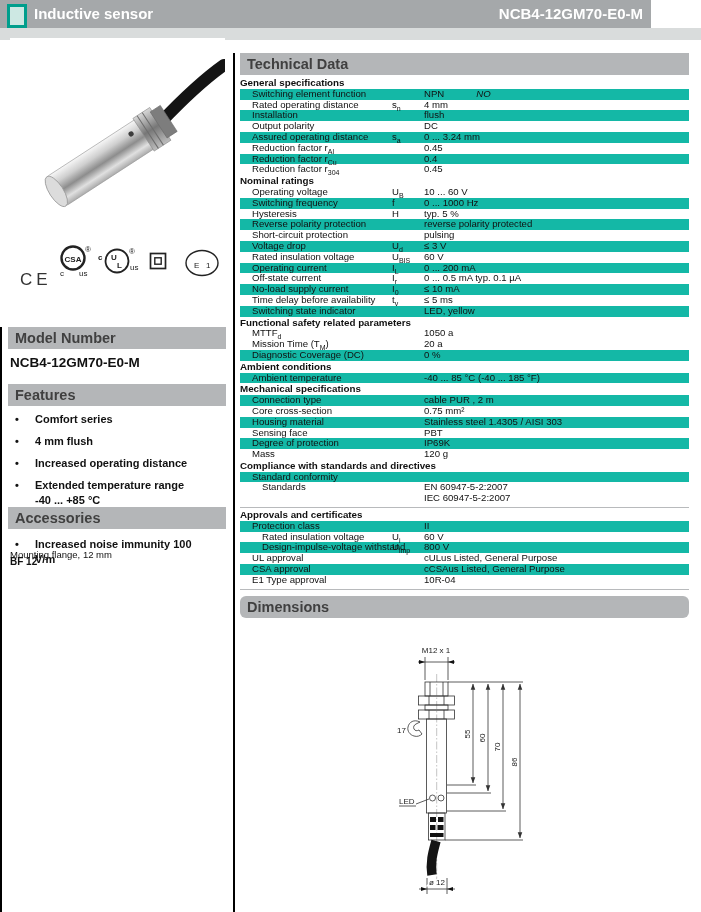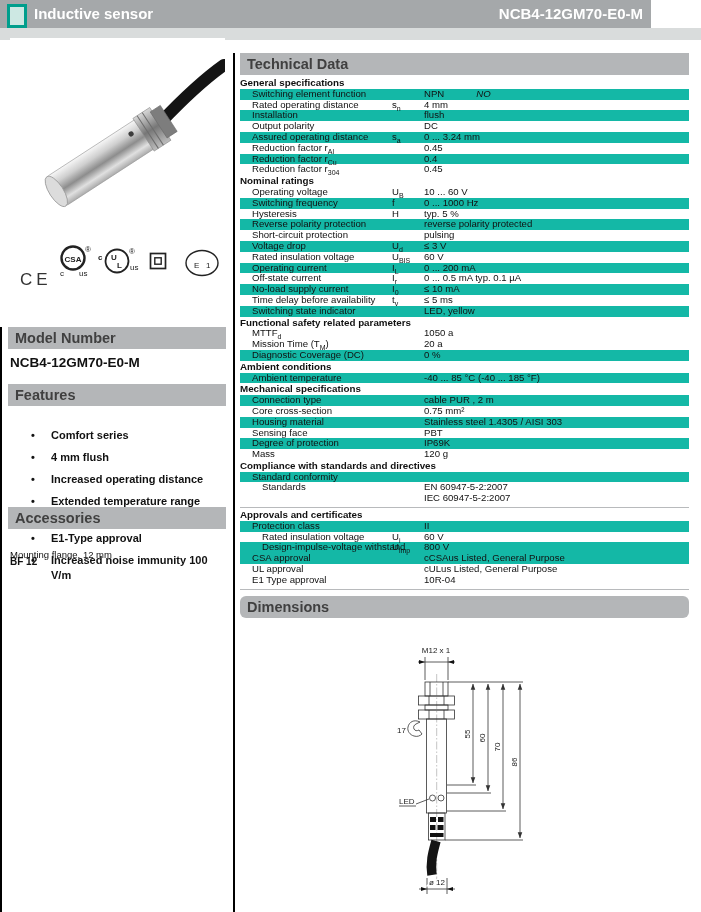--- a/index.html
+++ b/index.html
@@ -21,21 +21,21 @@
   
   .bar{position:absolute;left:8px;width:218px;height:22px;background:#b4b6b8;color:#404040;
        font-weight:bold;font-size:14.5px;line-height:22px;padding-left:7px;box-sizing:border-box;}
   .rbar{left:240px;width:449px;}
 
   
   .photo{position:absolute;left:10px;top:38px;width:215px;height:202px;background:#fff;z-index:2;}
   .certs span, .certs svg{position:absolute;}
   .ce-text{left:20px;top:250px;font-size:17px;letter-spacing:4px;color:#333;margin-top:20px;}
   .model-val{position:absolute;left:10px;top:355px;font-size:13.5px;font-weight:bold;}
-  .features{position:absolute;left:10px;top:412px;width:192px;list-style:none;margin:16px;padding:0;}
+  .features{position:absolute;left:10px;top:412px;width:192px;list-style:none;margin:0;padding:0;}
   .features li{display:flex;font-weight:bold;font-size:11px;line-height:15px;margin-bottom:7px;}
   .features li::before{content:"•";flex:none;width:20px;padding-left:5px;}
   .acc-name{position:absolute;left:10px;top:536px;font-size:10px;font-weight:bold;margin-top:20px;}
   .acc-desc{position:absolute;left:10px;top:549px;font-size:9.5px;}
 
   
   .techtable{position:absolute;left:240px;top:77px;width:449px;}
   .sec-h{font-weight:bold;font-size:9.8px;line-height:10.8px;margin-top:1px;}
   .trow{display:grid;grid-template-columns:152px 32px 1fr;font-size:9.6px;line-height:10.8px;}
   .trow.shade{background:#14b8a6;}
@@ -335,29 +335,29 @@
       <div class="trow">
         <span class="lbl i2">Rated insulation voltage</span>
         <span class="sym">U<sub>i</sub></span>
         <span class="val">60 V</span>
       </div>
       <div class="trow shade">
         <span class="lbl i2">Design-impulse-voltage withstand</span>
         <span class="sym">U<sub>imp</sub></span>
         <span class="val">800 V</span>
       </div>
+      <div class="trow">
+        <span class="lbl">UL approval</span>
+        <span class="sym"></span>
+        <span class="val">cULus Listed, General Purpose</span>
+      </div>
       <div class="trow shade">
         <span class="lbl">CSA approval</span>
         <span class="sym"></span>
         <span class="val">cCSAus Listed, General Purpose</span>
-      </div>
-      <div class="trow">
-        <span class="lbl">UL approval</span>
-        <span class="sym"></span>
-        <span class="val">cULus Listed, General Purpose</span>
       </div>
       <div class="trow">
         <span class="lbl">E1 Type approval</span>
         <span class="sym"></span>
         <span class="val">10R-04</span>
       </div>
       <div class="tr-rule"></div>
     </div>
 
   <div class="bar rbar dims-bar">Dimensions</div>

